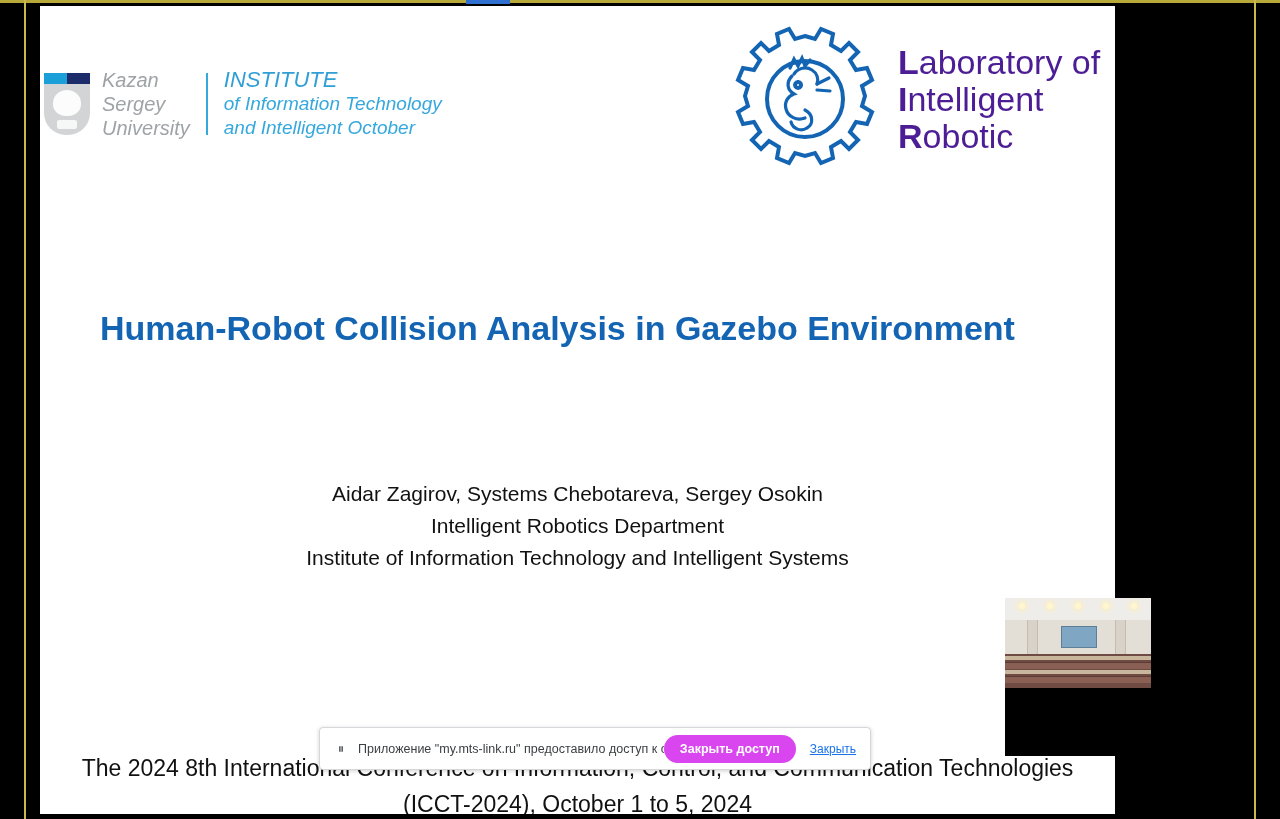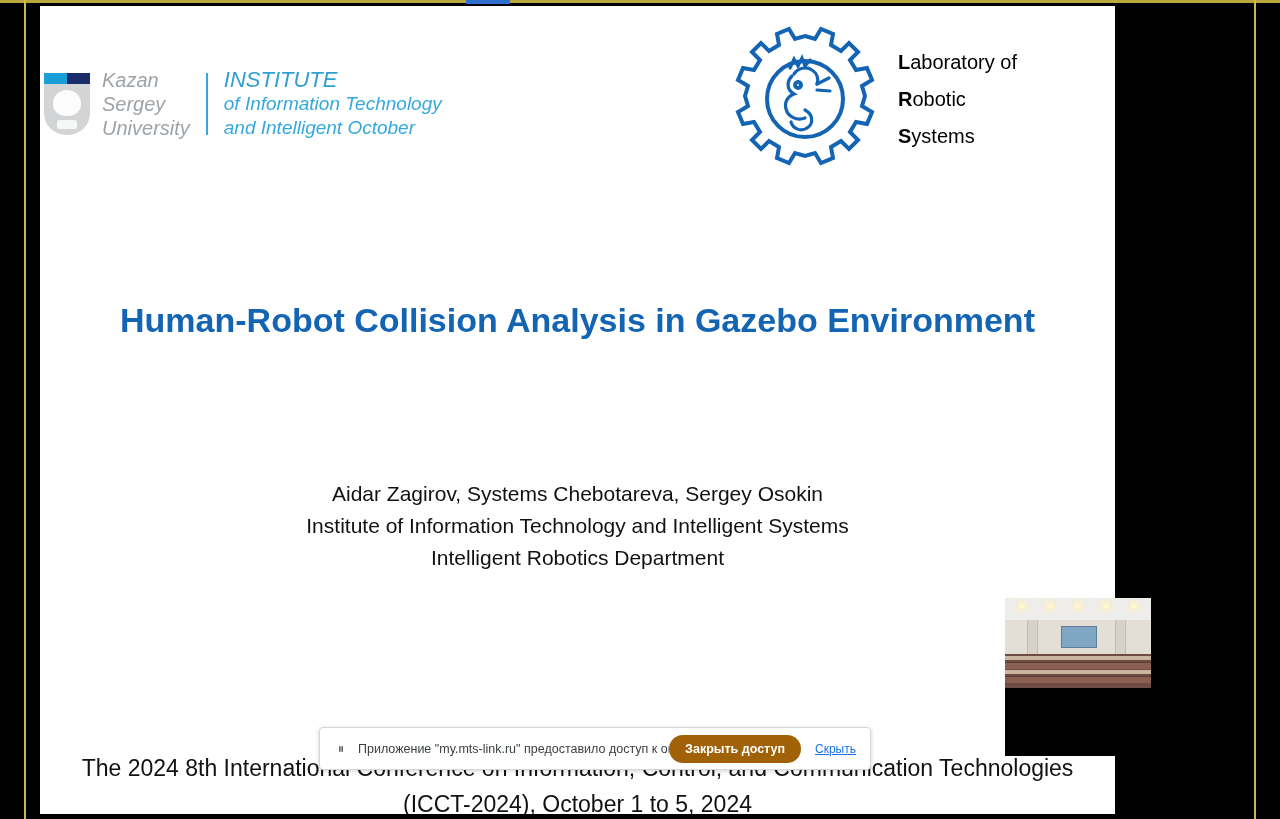--- a/index.html
+++ b/index.html
@@ -139,33 +139,32 @@
     display: flex;
     align-items: center;
   }
   .gear {
     position: relative;
     width: 150px;
     height: 150px;
   }
   .lirs-text {
     margin-left: 18px;
-    color: #000000;
-    font-size: 20px;
+    color: #4c1d95;
+    font-size: 34px;
     line-height: 37px;
   }
   .lirs-text b { font-weight: bold; }
 
   
   .title {
     position: absolute;
-    top: 288px;
+    top: 296px;
     left: 60px;
     width: 955px;
-    text-align: center;
     color: #1464b4;
     font-size: 34px;
     font-weight: bold;
     line-height: 52px;
   }
 
   
   .authors {
     position: absolute;
     top: 472px;
@@ -217,21 +216,21 @@
     font-size: 13px;
   }
   .share-bar .msg {
     flex: 1;
     color: #3c4043;
     font-size: 12.5px;
     white-space: nowrap;
     overflow: hidden;
   }
   .share-bar .stop-btn {
-    background: #a16207;
+    background: #d946ef;
     color: #ffffff;
     font-size: 12.5px;
     font-weight: bold;
     border: none;
     border-radius: 16px;
     height: 28px;
     padding: 0 16px;
     cursor: pointer;
     white-space: nowrap;
   }
@@ -364,44 +363,44 @@
             <path d="M64 50 c4 -6 12 -8 18 -4 5 3 7 9 5 14"></path>
             <path d="M87 60 l12 -6 M87 66 l13 1"></path>
             <path d="M75 86 c8 4 9 14 2 18 -6 4 -14 1 -16 -6"></path>
             <path d="M68 58 a3 3 0 1 0 0.1 0" stroke-width="4"></path>
             <path d="M60 44 l4 -9 4 7 4 -8 3 8 5 -6"></path>
           </g>
         </svg>
       </div>
       <div class="lirs-text">
         <div><b>L</b><span>aboratory of</span></div>
+        <div><b>I</b>ntelligent</div>
         <div><b>R</b>obotic</div>
-        <div><b>S</b>ystems</div>
       </div>
     </div>
 
     <div class="title">Human-Robot Collision Analysis in Gazebo Environment</div>
 
     <div class="authors">
       <div>
         <span class="strong">Aidar Zagirov</span><span>, Systems Chebotareva, Sergey Osokin</span>
       </div>
+      <div>Intelligent Robotics Department</div>
       <div>Institute of Information Technology and Intelligent Systems</div>
-      <div>Intelligent Robotics Department</div>
     </div>
 
     <div class="conf">The 2024 8th International Conference on Information, Control, and Communication Technologies (ICCT-2024), October 1 to 5, 2024</div>
 
   </div>
 
   <div class="share-bar">
     <div class="pause-icon">⏸</div>
     <div class="msg">Приложение "my.mts-link.ru" предоставило доступ к окну.</div>
     <button class="stop-btn">Закрыть доступ</button>
-    <span class="hide-link">Скрыть</span>
+    <span class="hide-link">Закрыть</span>
   </div>
 
   <div class="pip">
     <div class="room">
       <div class="ceiling"></div>
       <div class="lamp" style="left:14px"></div>
       <div class="lamp" style="left:42px"></div>
       <div class="lamp" style="left:70px"></div>
       <div class="lamp" style="left:98px"></div>
       <div class="lamp" style="left:126px"></div>

